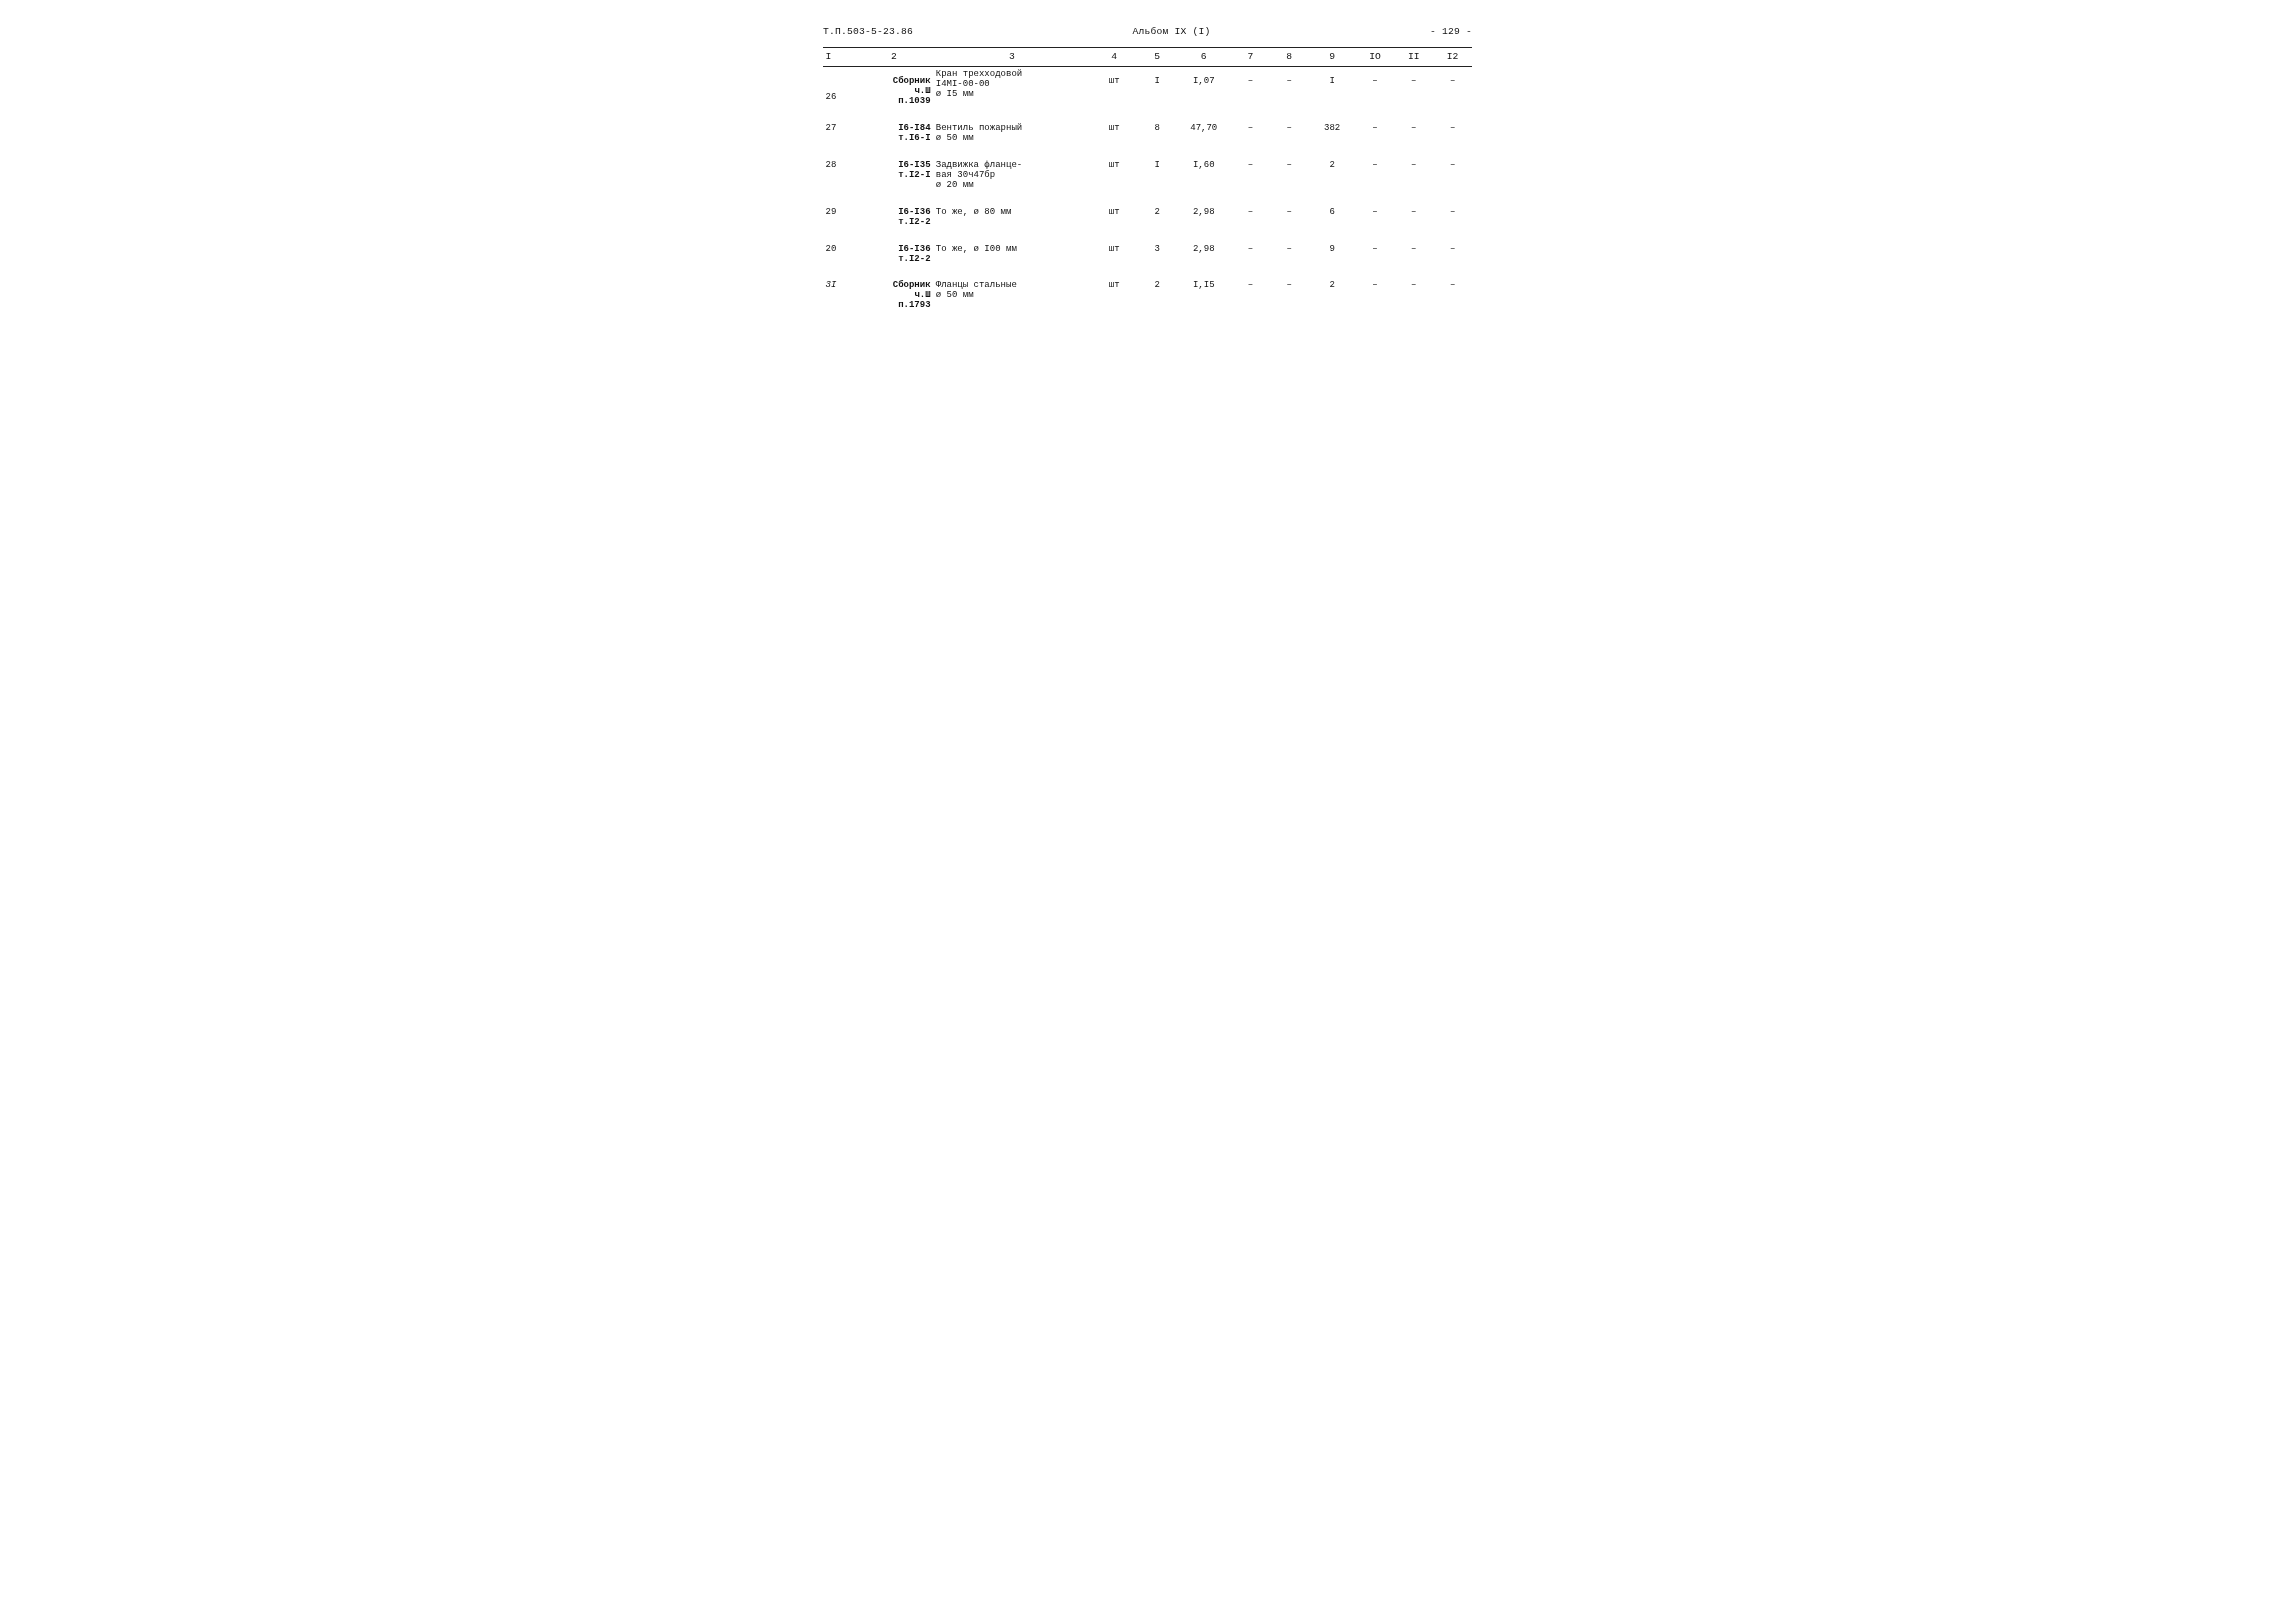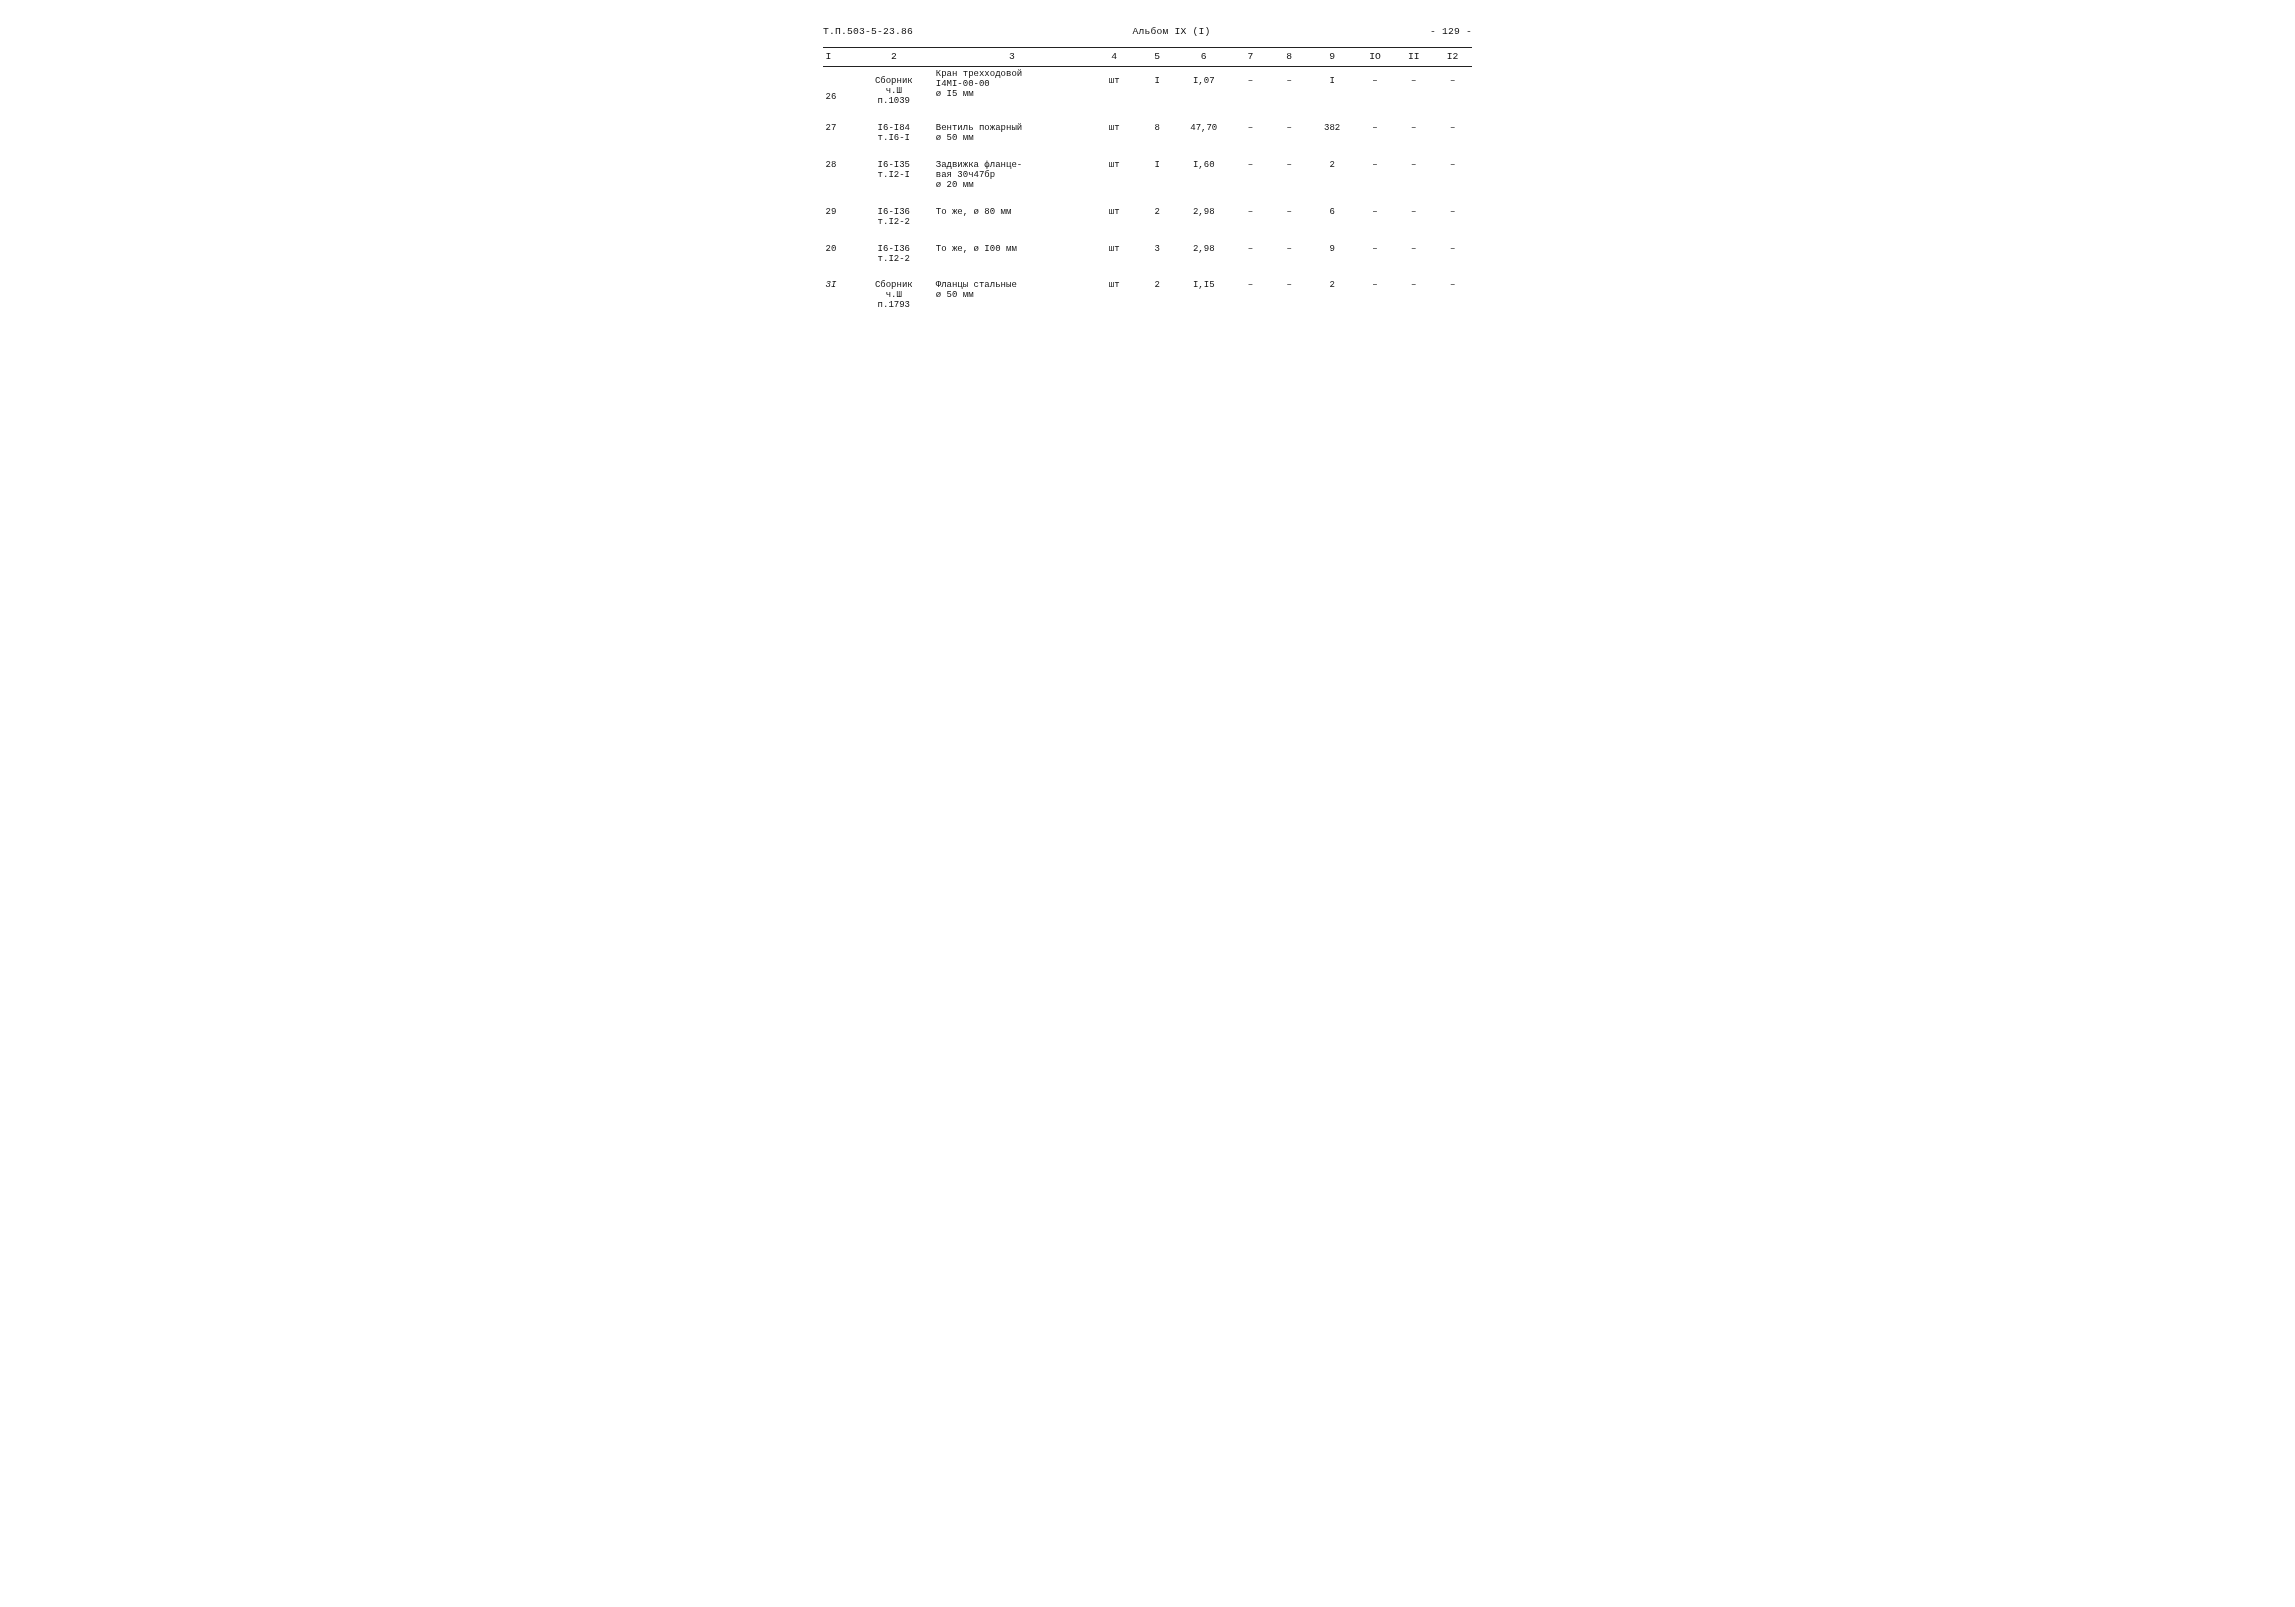--- a/index.html
+++ b/index.html
@@ -46,21 +46,21 @@
     }
     tbody tr {
       border-bottom: none;
     }
     tbody td {
       padding: 2.6px 2.6px;
       vertical-align: middle;
       font-size: 9px;
     }
     td.col1 { text-align: left; width: 26px; }
-    td.col2 { text-align: center; width: 65px; white-space: pre-line; }
+    td.col2 { text-align: right; width: 65px; white-space: pre-line; font-weight: bold; }
     td.col3 { text-align: left; width: 130px; white-space: pre-line; }
     td.col4 { text-align: center; width: 39px; }
     td.col5 { text-align: center; width: 32px; }
     td.col6 { text-align: center; width: 45px; }
     td.col7 { text-align: center; width: 32px; }
     td.col8 { text-align: center; width: 32px; }
     td.col9 { text-align: center; width: 39px; }
     td.col10 { text-align: center; width: 32px; }
     td.col11 { text-align: center; width: 32px; }
     td.col12 { text-align: center; width: 32px; }

